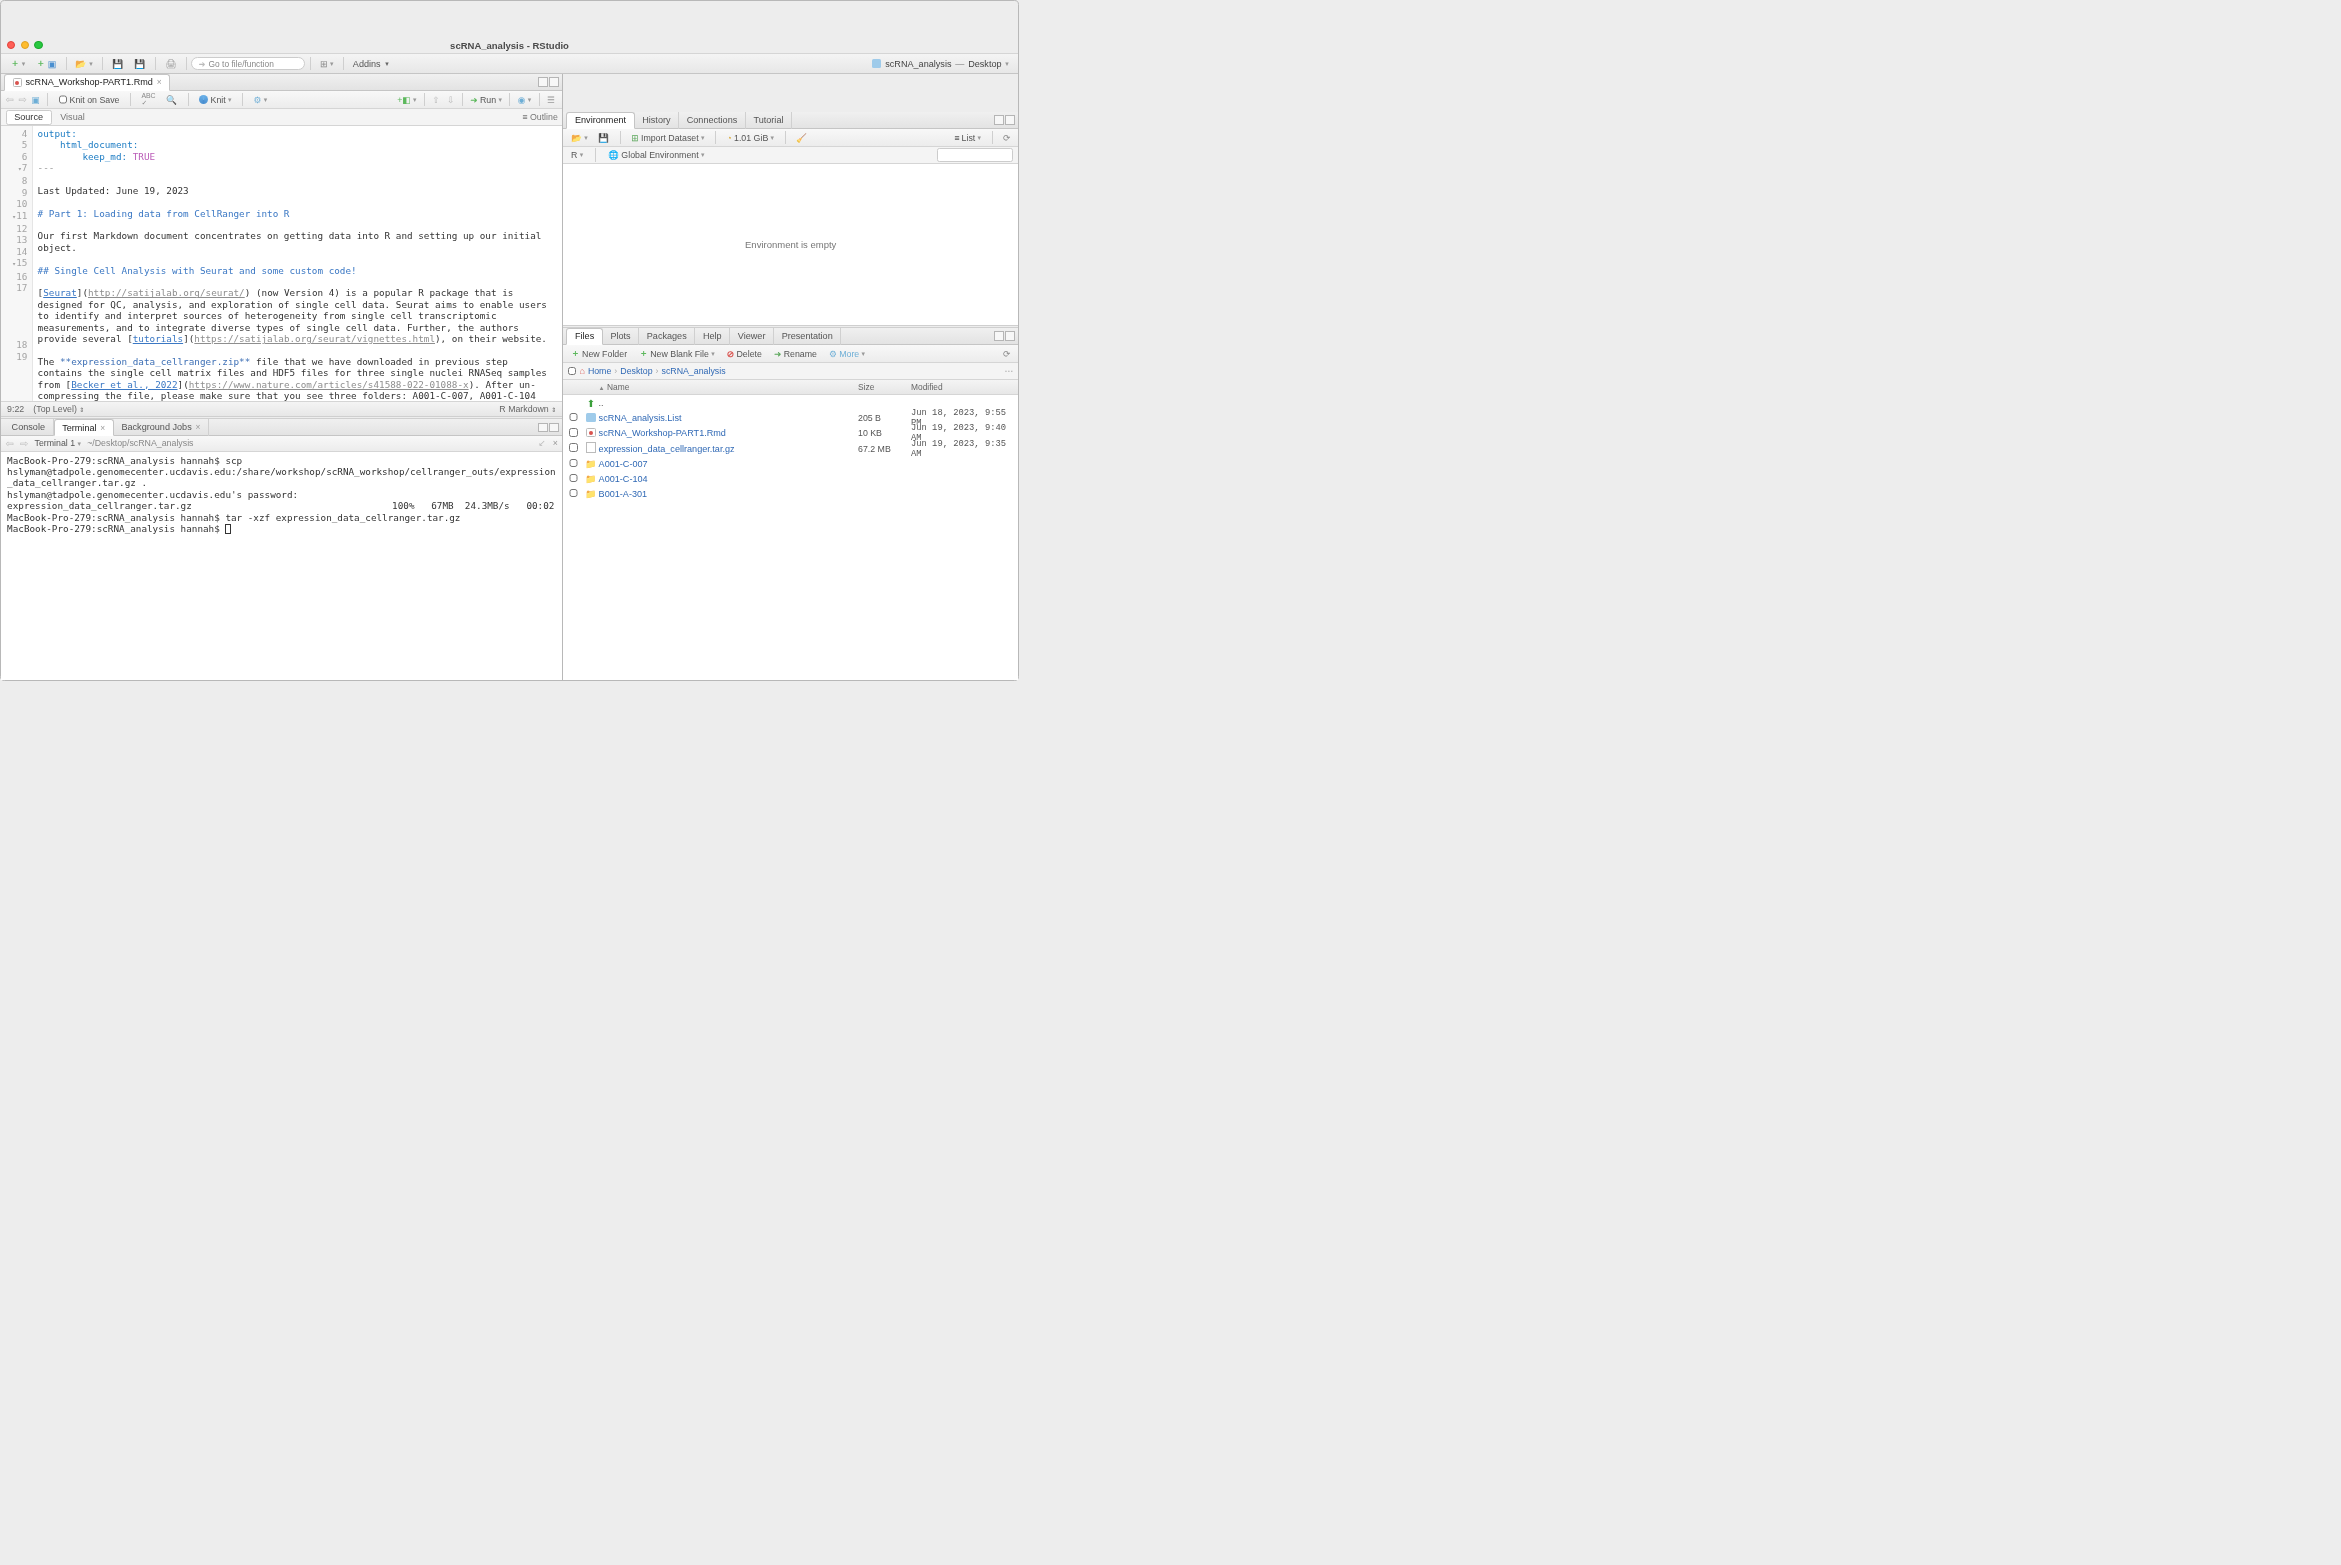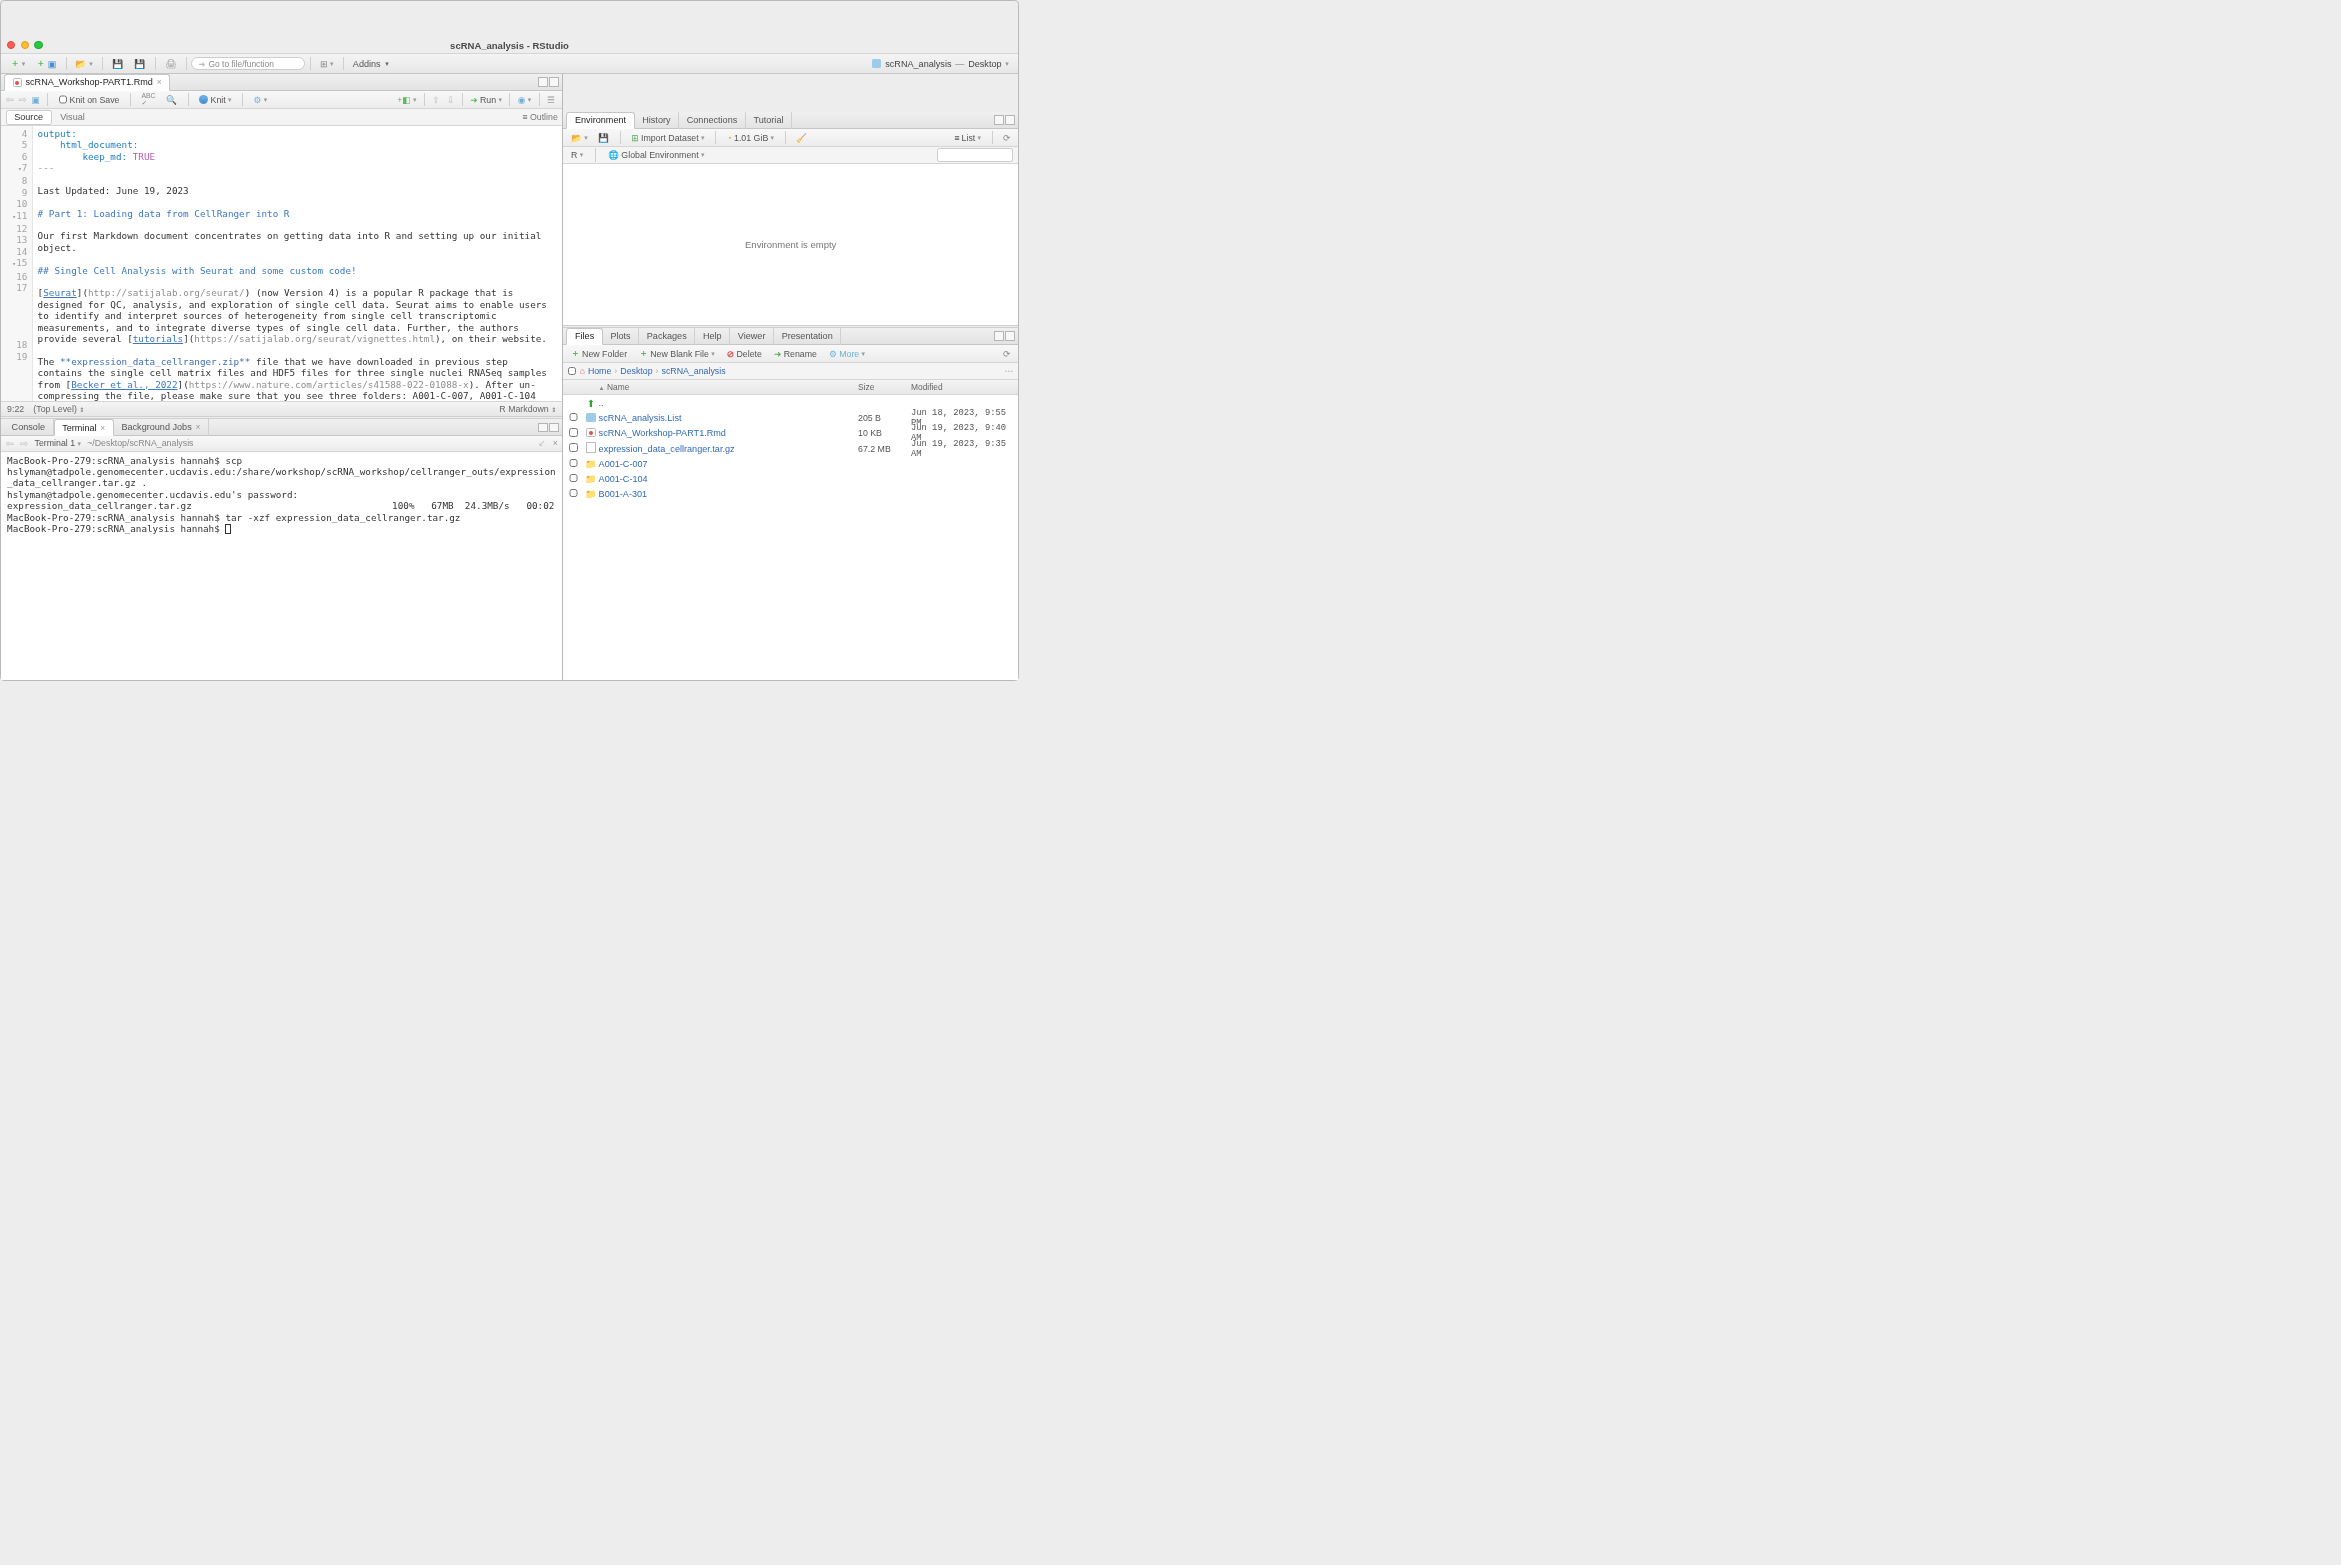--- a/index.html
+++ b/index.html
@@ -116,21 +116,21 @@
     }
     .gutter { width: 32px; background: #f7f7f7; border-right: 0.8px solid #e5e5e5; text-align: right; color: #a5a5a5; padding: 1.5px 4.6px 0 0; line-height: 11.4px; }
     .gutter .fold { color: #a5a5a5; font-size: 6.9px; display: inline-block; width: 6.1px; }
     .code { flex: 1; padding: 1.5px 4.6px 0 4.6px; line-height: 11.4px; white-space: pre-wrap; word-wrap: break-word; color: #333; }
     .c-key { color: #1e7dc4; }
     .c-true { color: #bb5db8; }
     .c-grey { color: #9a9a9a; }
     .c-h1 { color: #3b78c4; }
     .c-h2 { color: #3b78c4; }
     .c-link { color: #3b78c4; }
-    .c-url { color: #8e8e8e; }
+    .c-url { color: #8e8e8e; text-decoration: underline; }
     .c-ul { text-decoration: underline; }
     .c-bold { color: #3d6fb5; }
     .statusbar {
       height: 15.2px; display: flex; align-items: center;
       background: linear-gradient(#f4f4f4,#e7e7e7);
       border-top: 0.8px solid #d5d5d5;
       font-size: 8.8px; color: #666;
       padding: 0 6.1px;
     }
     .statusbar .right { margin-left: auto; display: flex; gap: 6.1px; align-items: center; }

